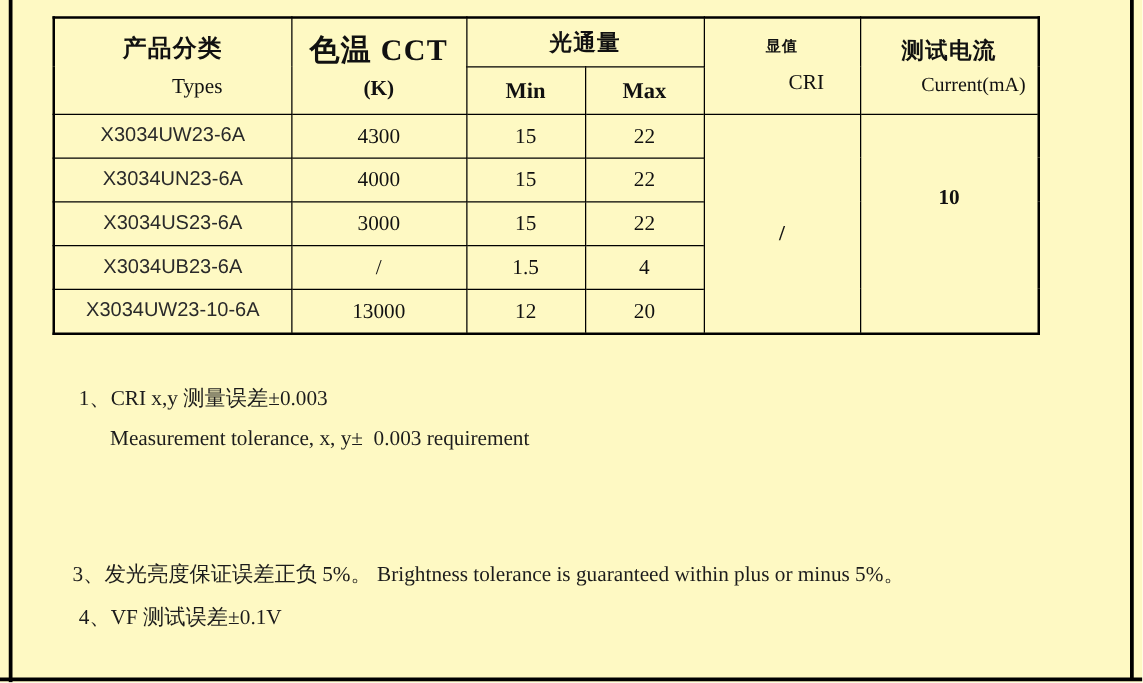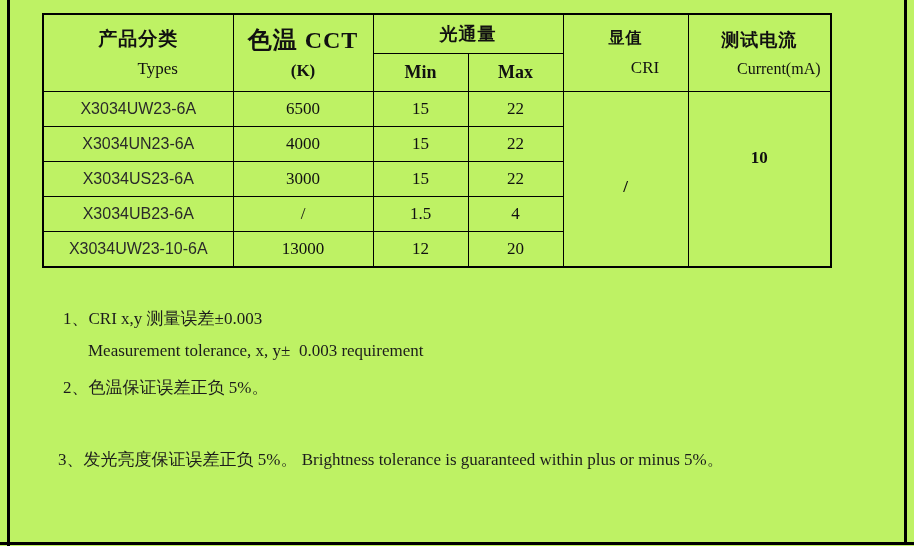--- a/index.html
+++ b/index.html
@@ -1,21 +1,21 @@
 <!DOCTYPE html>
 <html><head>
 <meta charset="utf-8">
 <style>
   * { margin: 0; padding: 0; box-sizing: border-box; }
   html, body { background: #fff; }
   .page {
     position: relative;
     width: 914px;
     height: 546px;
-    background: #bef264;
+    background: #fef9c3;
     font-family: "Liberation Serif", serif;
     color: #111;
     overflow: hidden;
   }
   
   .frame-left   { position: absolute; left: 7px;  top: 0; width: 3px;  height: 546px; background: #000; }
   .frame-right  { position: absolute; left: 904px; top: 0; width: 3px; height: 544px; background: #000; }
   .frame-bottom { position: absolute; left: 0; top: 542px; width: 914px; height: 3px; background: #000; }
 
   
@@ -89,38 +89,38 @@
           <div class="two-line">
             <span class="hdr-zh" style="font-size:24px">色温 CCT</span>
             <span class="hdr-bold-en">(K)</span>
           </div>
         </td>
         <td colspan="2">
           <span class="flux-hdr">光通量</span>
         </td>
         <td rowspan="2">
           <div class="two-line">
-            <span class="hdr-zh" style="font-size:16px">显值</span>
+            <span class="hdr-zh" style="font-size:12px">显值</span>
             <span class="hdr-en">CRI</span>
           </div>
         </td>
         <td rowspan="2">
           <div class="two-line">
             <span class="hdr-zh" style="font-size:18px">测试电流</span>
             <span class="hdr-en" style="font-size:16px">Current(mA)</span>
           </div>
         </td>
       </tr>
       <tr style="height:38px">
         <td><span class="minmax">Min</span></td>
         <td><span class="minmax">Max</span></td>
       </tr>
       <tr>
         <td class="cell-type">X3034UW23-6A</td>
-        <td class="cell-num">6500</td>
+        <td class="cell-num">4300</td>
         <td class="cell-num">15</td>
         <td class="cell-num">22</td>
         <td rowspan="5">
           <span class="cri-slash">/</span>
         </td>
         <td rowspan="5">
           <span class="current-val">10</span>
         </td>
       </tr>
       <tr>
@@ -146,15 +146,15 @@
         <td class="cell-num">13000</td>
         <td class="cell-num">12</td>
         <td class="cell-num">20</td>
       </tr>
     </tbody>
       </table>
   </div>
 
   <div class="remark-line rl-1">1、CRI x,y 测量误差±0.003</div>
   <div class="remark-line rl-2">Measurement tolerance, x, y±  0.003 requirement</div>
-  <div class="remark-line rl-3">2、色温保证误差正负 5%。</div>
   <div class="remark-line rl-5">3、发光亮度保证误差正负 5%。 Brightness tolerance is guaranteed within plus or minus 5%。</div>
+  <div class="remark-line rl-6">4、VF 测试误差±0.1V</div>
 </div>
 
 </body></html>

